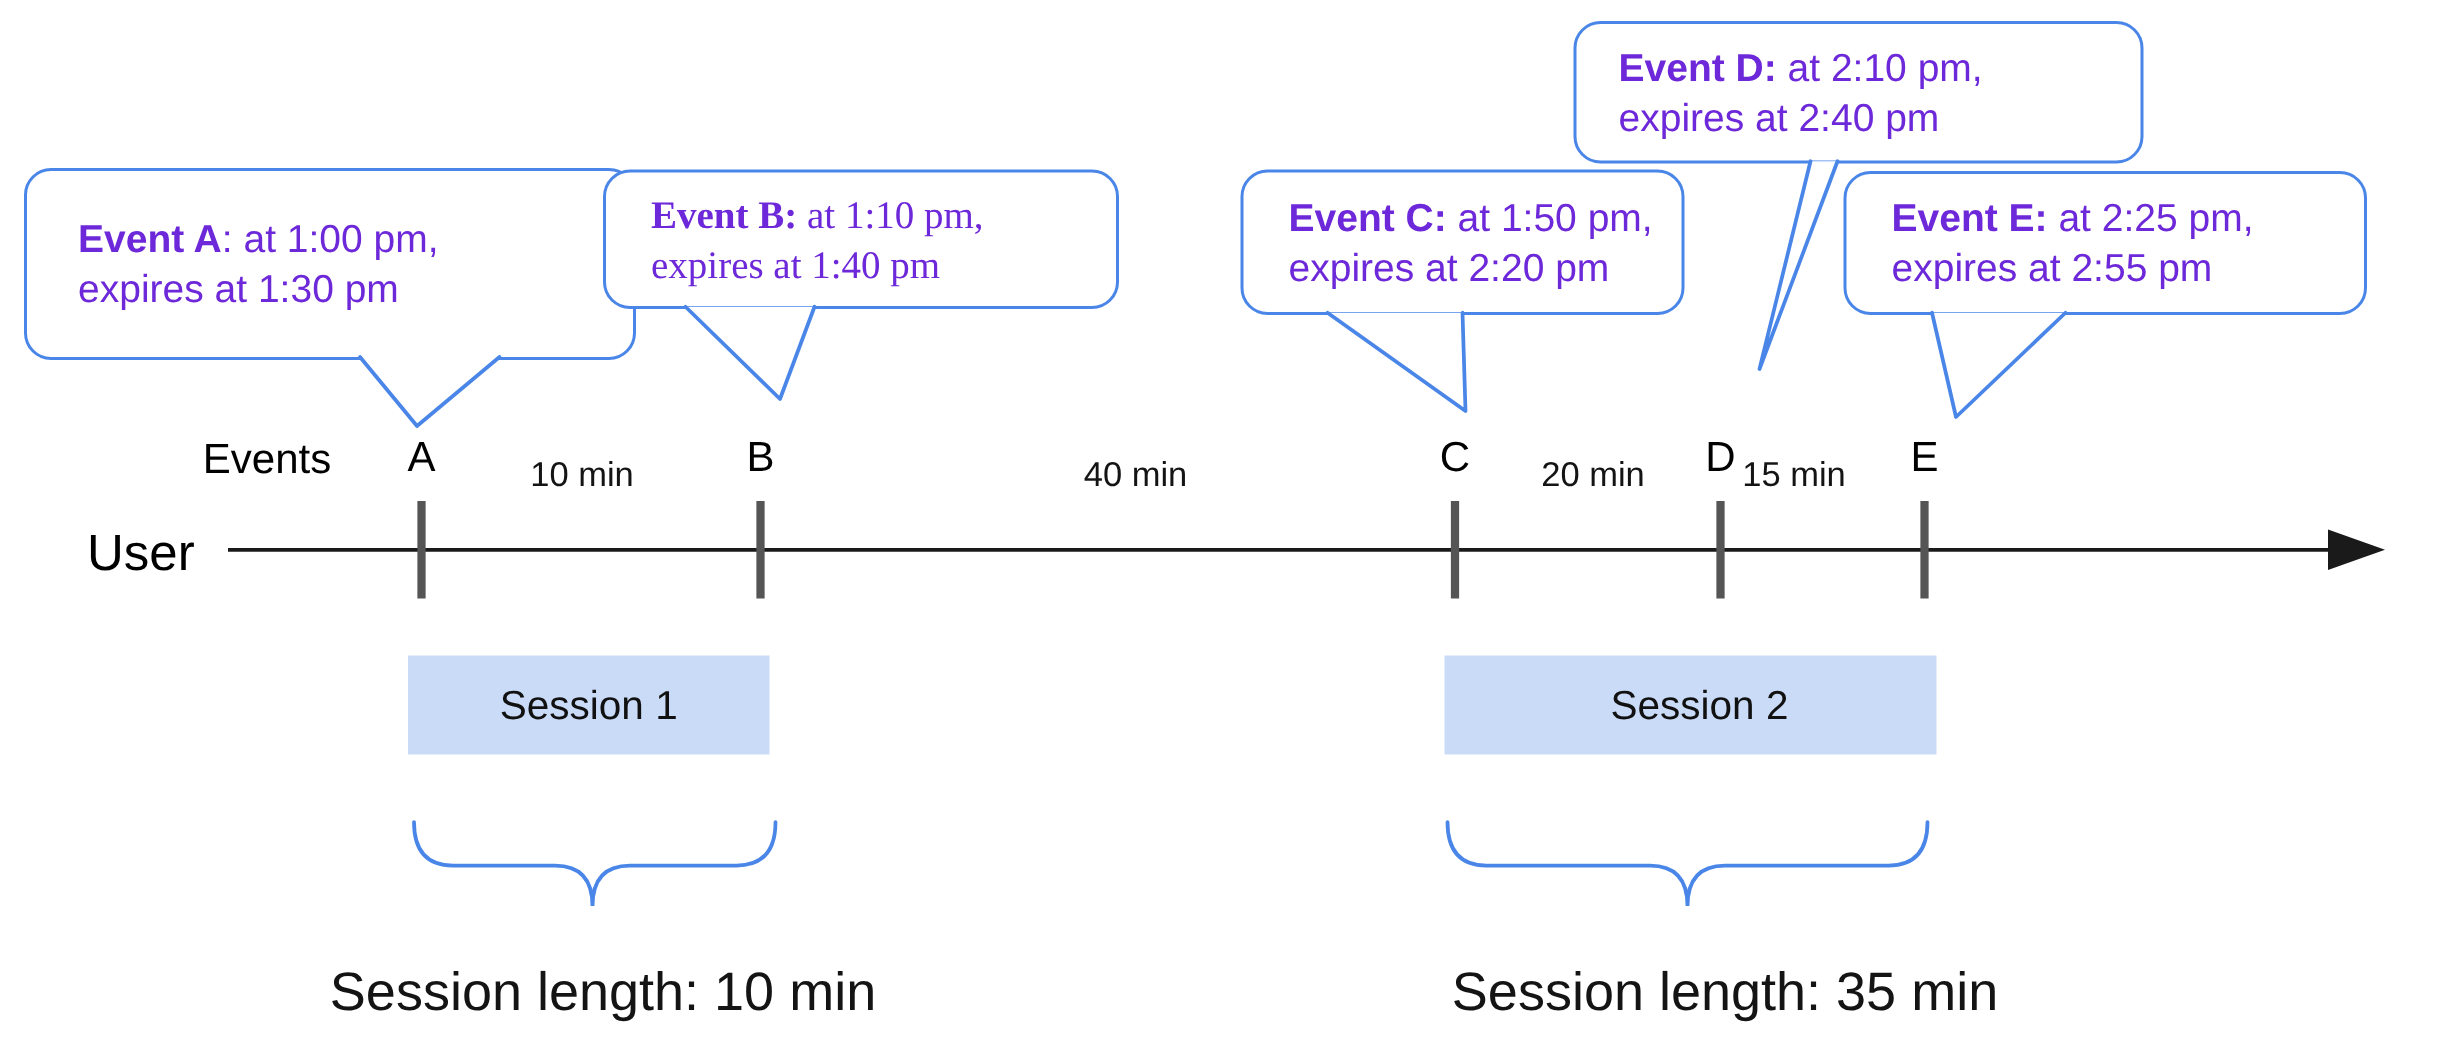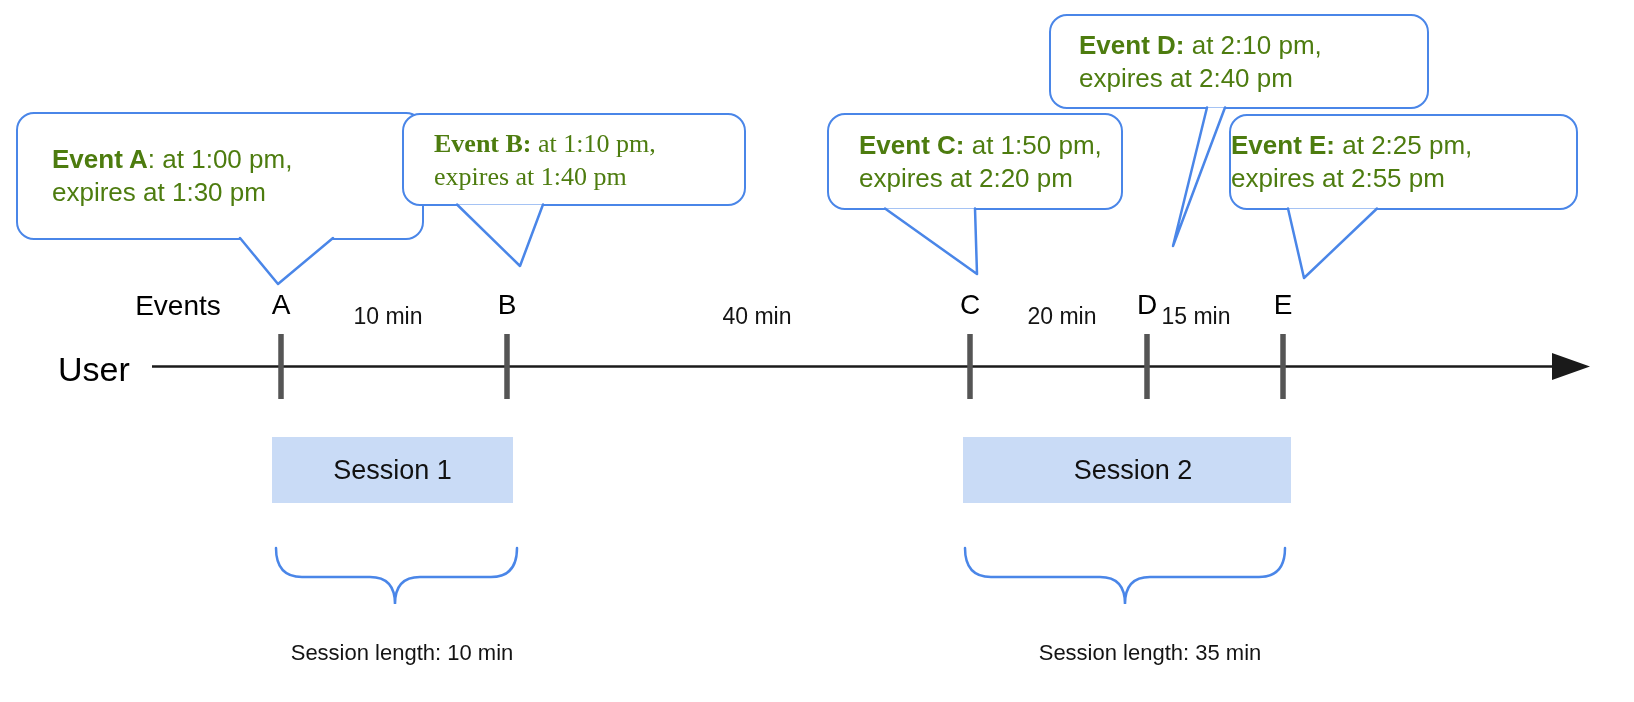--- a/index.html
+++ b/index.html
@@ -17,29 +17,29 @@
     background:#ffffff;
     overflow:hidden;
   }
   
   .bubble{
     position:absolute;
     background:#fff;
     border:2.5px solid var(--accent-blue);
     border-radius:18px;
     display:flex;flex-direction:column;justify-content:center;
-    font-size:26px;line-height:33px;color:#4d7c0f;
+    font-size:26px;line-height:33px;color:#6d28d9;
     z-index:2;
   }
   .bubble .b{font-weight:bold;}
   #bubble-a{left:16px;top:112px;width:408px;height:128px;padding-left:34px;}
   #bubble-b{left:402px;top:113px;width:344px;height:93px;padding-left:30px;font-family:Liberation Serif, serif;}
   #bubble-c{left:827px;top:113px;width:296px;height:97px;padding-left:30px;}
   #bubble-d{left:1049px;top:14px;width:380px;height:95px;padding-left:28px;}
-  #bubble-e{left:1229px;top:114px;width:349px;height:96px;}
+  #bubble-e{left:1229px;top:114px;width:349px;height:96px;padding-left:30px;}
   
   #overlay{
     position:absolute;left:0;top:0;width:1634px;height:702px;
     z-index:3;pointer-events:none;
   }
   .tail{fill:#ffffff;stroke:var(--accent-blue);stroke-width:2.5;stroke-linejoin:round;stroke-linecap:round;}
   .axis-line{stroke:var(--axis-black);stroke-width:2.5;}
   .arrow-head{fill:var(--axis-black);}
   .tick{stroke:var(--tick-gray);stroke-width:5.5;}
   .brace{fill:none;stroke:var(--accent-blue);stroke-width:2.5;stroke-linecap:round;}
@@ -60,21 +60,21 @@
   #interval-de{left:1126px;}
   
   .session{
     position:absolute;top:437px;height:66px;
     background:var(--session-fill);
     display:flex;align-items:center;justify-content:center;
     font-size:27px;color:#111;z-index:1;
   }
   #session-1{left:272px;width:241px;}
   #session-2{left:963px;width:328px;padding-left:12px;}
-  .session-length{top:640px;width:460px;font-size:22px;color:#141414;}
+  .session-length{top:640px;width:460px;font-size:36px;color:#141414;}
   #session-length-1{left:172px;}
   #session-length-2{left:920px;}
 </style>
 </head>
 <body>
 
 <div id="canvas">
 
   <div class="bubble" id="bubble-a">
     <div><span class="b">Event A</span><span>: at 1:00 pm,</span></div>

